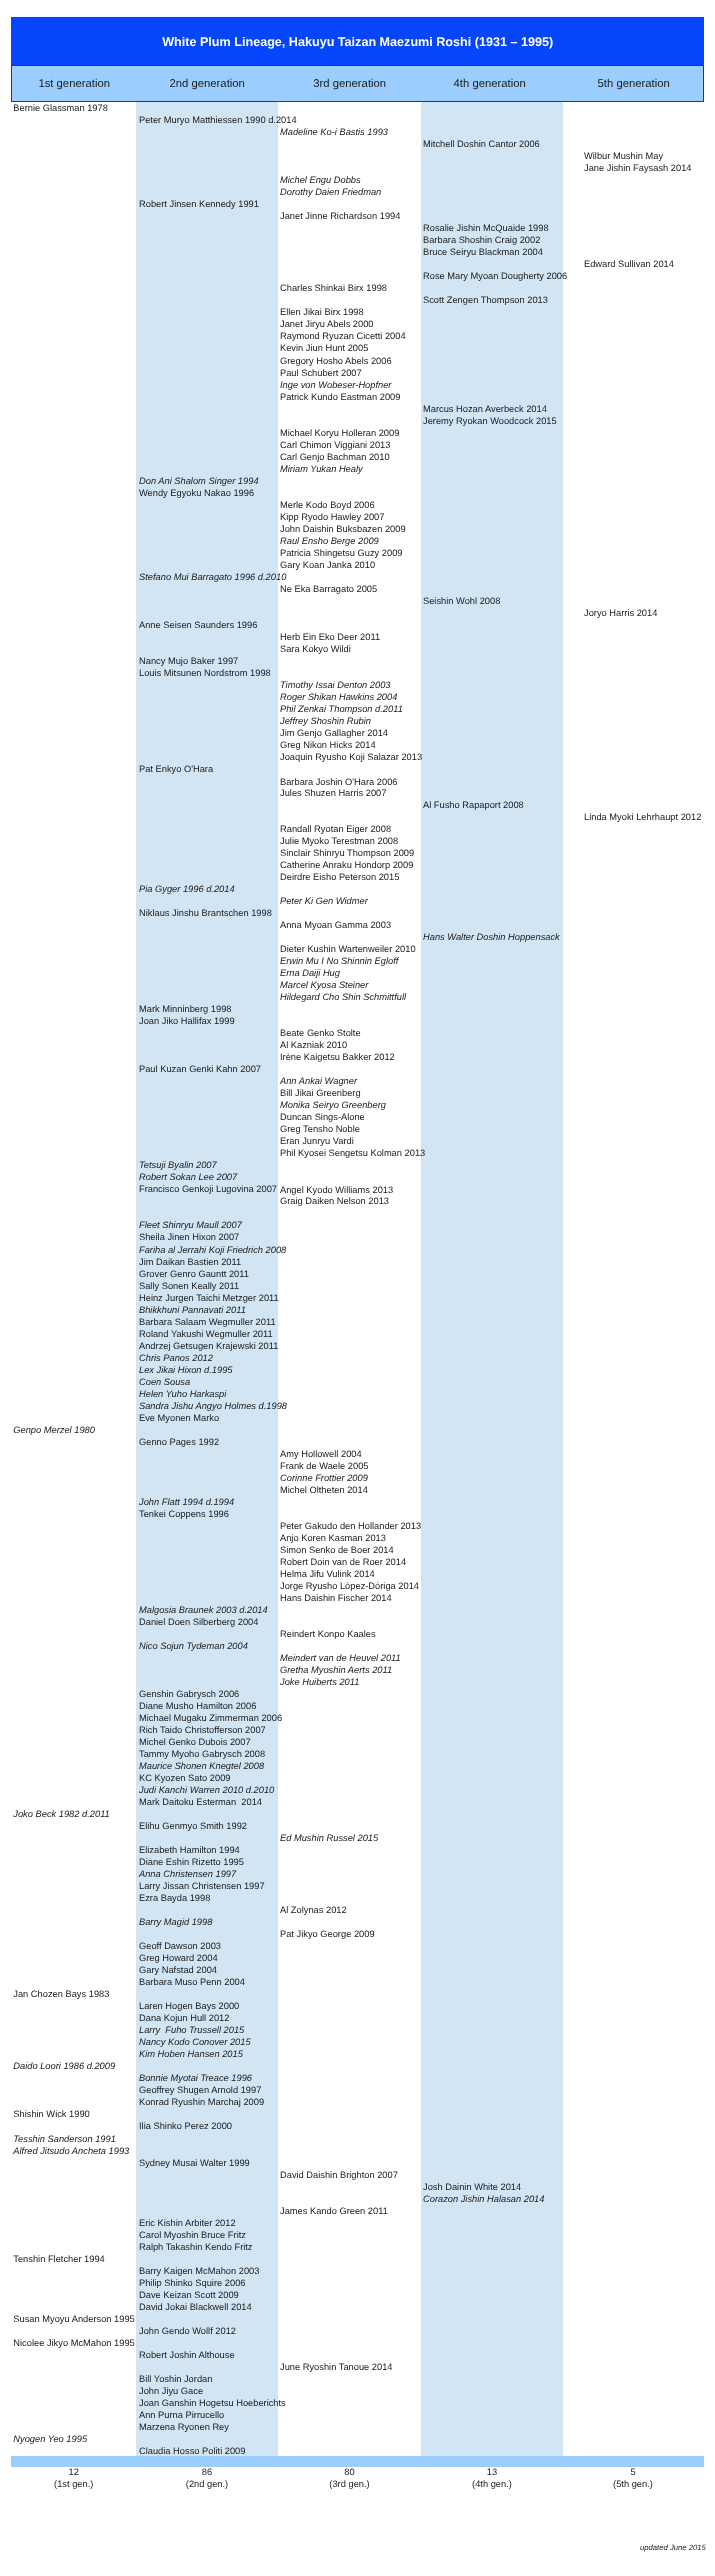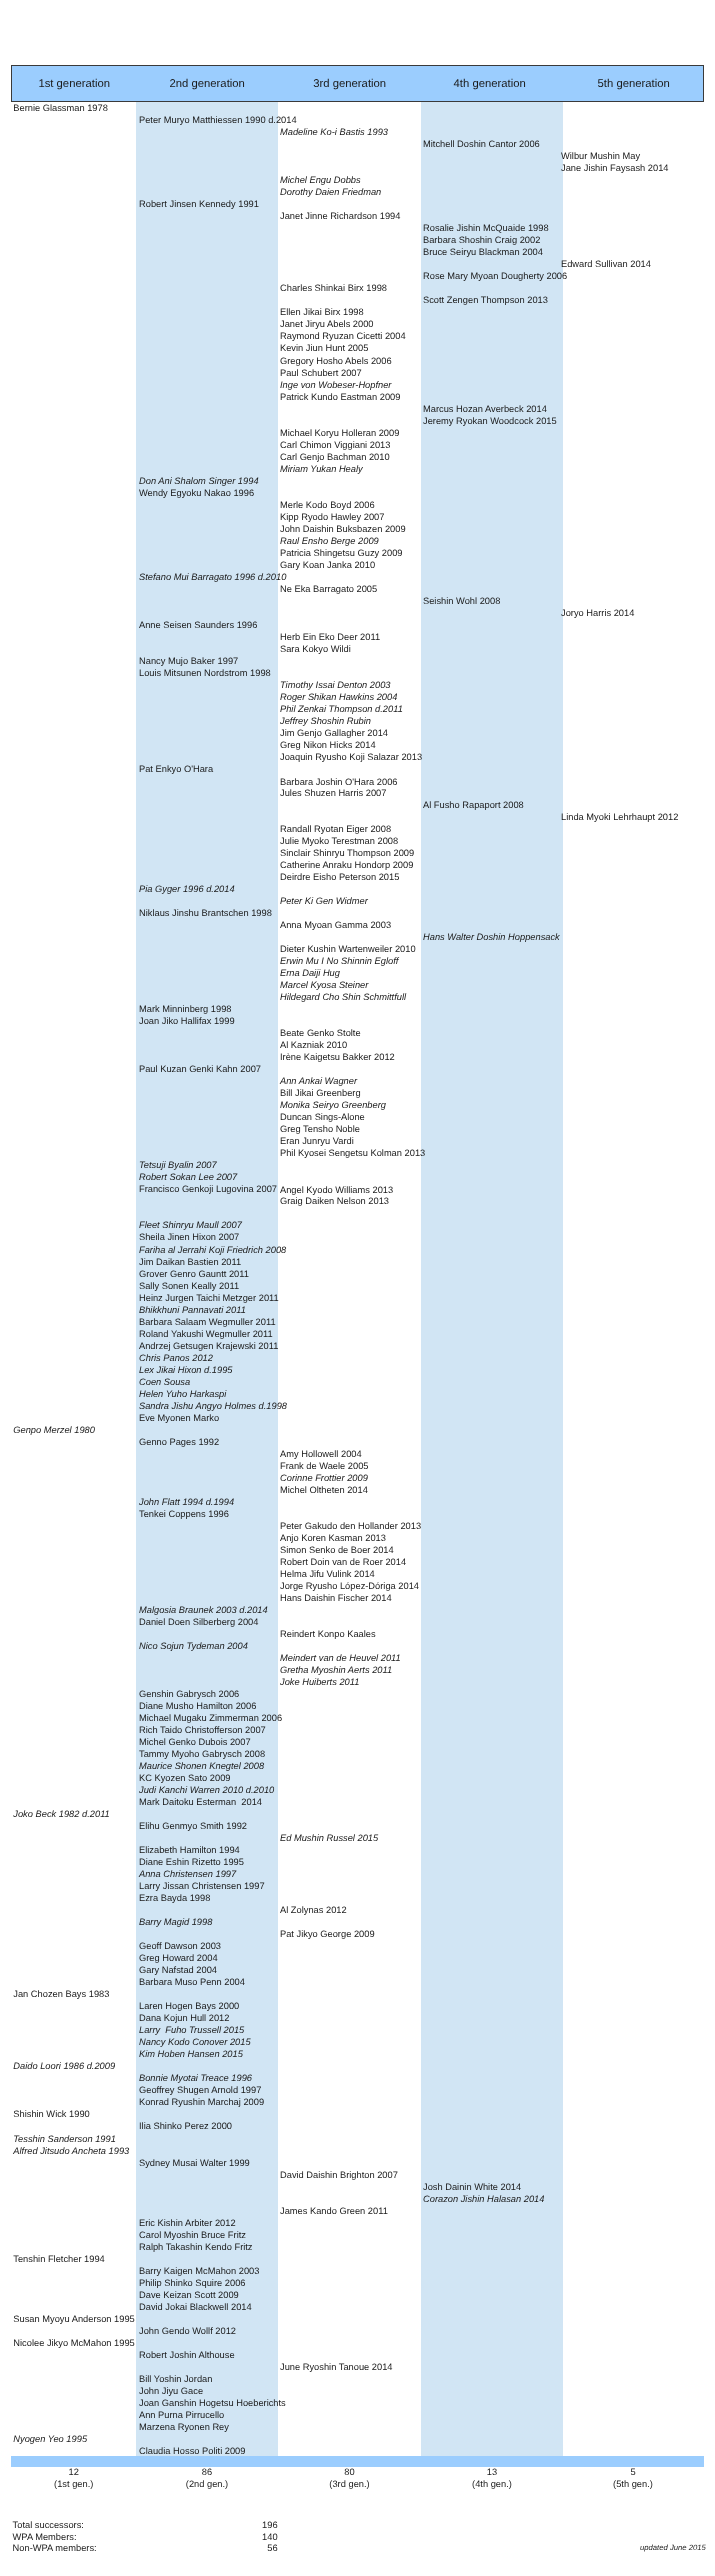--- a/index.html
+++ b/index.html
@@ -12,35 +12,38 @@
   .head-row{position:absolute;left:11.2px;top:65px;width:693px;height:37px;background:var(--headrow);
             border:0.7px solid #3a3a3a;box-sizing:border-box;}
   .head-cell{position:absolute;top:0;height:36px;display:flex;align-items:center;justify-content:center;
              font-size:11.3px;color:#1a1a1a;}
   .grid{position:absolute;left:0;top:102px;width:715px;height:2354px;}
   .band{position:absolute;top:0;height:2354px;background:var(--band);}
   .band.b2{left:136px;width:142px;}
   .band.b4{left:421px;width:142px;}
   .cell{position:absolute;white-space:pre;font-size:9.3px;color:#1a1a1a;line-height:12px;}
   .cell.it{font-style:italic;}
-  .g1{left:13.3px;text-align:center;} .g2{left:139px;} .g3{left:280px;} .g4{left:423px;} .g5{left:561px;text-align:right;}
+  .g1{left:13.3px;text-align:center;} .g2{left:139px;} .g3{left:280px;} .g4{left:423px;} .g5{left:584px;text-align:right;}
   .bottom-bar{position:absolute;left:11.2px;top:2456px;width:693px;height:11.2px;background:var(--bottombar);}
   .tot{position:absolute;top:2467px;left:0px;width:715px;height:28px;}
   .tot .c{position:absolute;top:0;text-align:center;font-size:9.3px;color:#1a1a1a;line-height:11.7px;}
   .tot .c .l{display:block;}
   .sum{position:absolute;left:12.6px;top:2520px;font-size:9.3px;color:#1a1a1a;width:294px;}
   .sum .row{position:relative;height:11.5px;white-space:nowrap;}
   .sum .lab{position:absolute;left:0;top:0;}
   .sum .val{position:absolute;left:210px;text-align:right;width:55px;top:0;}
   .note{position:absolute;left:640px;top:2543px;font-size:7.7px;font-style:italic;color:#1a1a1a;white-space:nowrap;}
 </style>
 </head>
 <body>
 
 <div id="page">
+  <div class="title-bar">
+    <span class="t">White Plum Lineage, Hakuyu Taizan Maezumi Roshi (1931 – 1995)</span>
+  </div>
   <div class="head-row">
     <div class="head-cell" style="left:0px;width:124px">1st generation</div>
     <div class="head-cell" style="left:124px;width:142px">2nd generation</div>
     <div class="head-cell" style="left:266px;width:143px">3rd generation</div>
     <div class="head-cell" style="left:407px;width:141px">4th generation</div>
     <div class="head-cell" style="left:548px;width:147px">5th generation</div>
   </div>
   <div class="grid">
     <div class="band b2"></div>
     <div class="band b4"></div>
@@ -242,29 +245,15 @@
     <div class="cell g2" style="top:2343px">Claudia Hosso Politi 2009</div>
   </div>
   <div class="bottom-bar"></div>
   <div class="tot">
     <div class="c" style="left:11.2px;width:125px"><span>12</span><span class="l">(1st gen.)</span></div>
     <div class="c" style="left:136px;width:142px"><span>86</span><span class="l">(2nd gen.)</span></div>
     <div class="c" style="left:278px;width:143px"><span>80</span><span class="l">(3rd gen.)</span></div>
     <div class="c" style="left:421px;width:142px"><span>13</span><span class="l">(4th gen.)</span></div>
     <div class="c" style="left:562px;width:142px"><span>5</span><span class="l">(5th gen.)</span></div>
   </div>
-  <div class="sum">
-    <div class="row">
-        <span class="lab">Total successors:</span>
-        <span class="val">196</span>
-      </div>
-    <div class="row">
-        <span class="lab">WPA Members:</span>
-        <span class="val">140</span>
-      </div>
-    <div class="row">
-        <span class="lab">Non-WPA members:</span>
-        <span class="val">56</span>
-      </div>
-  </div>
   <div class="note">updated June 2015</div>
 </div>
 
 
 </body></html>

